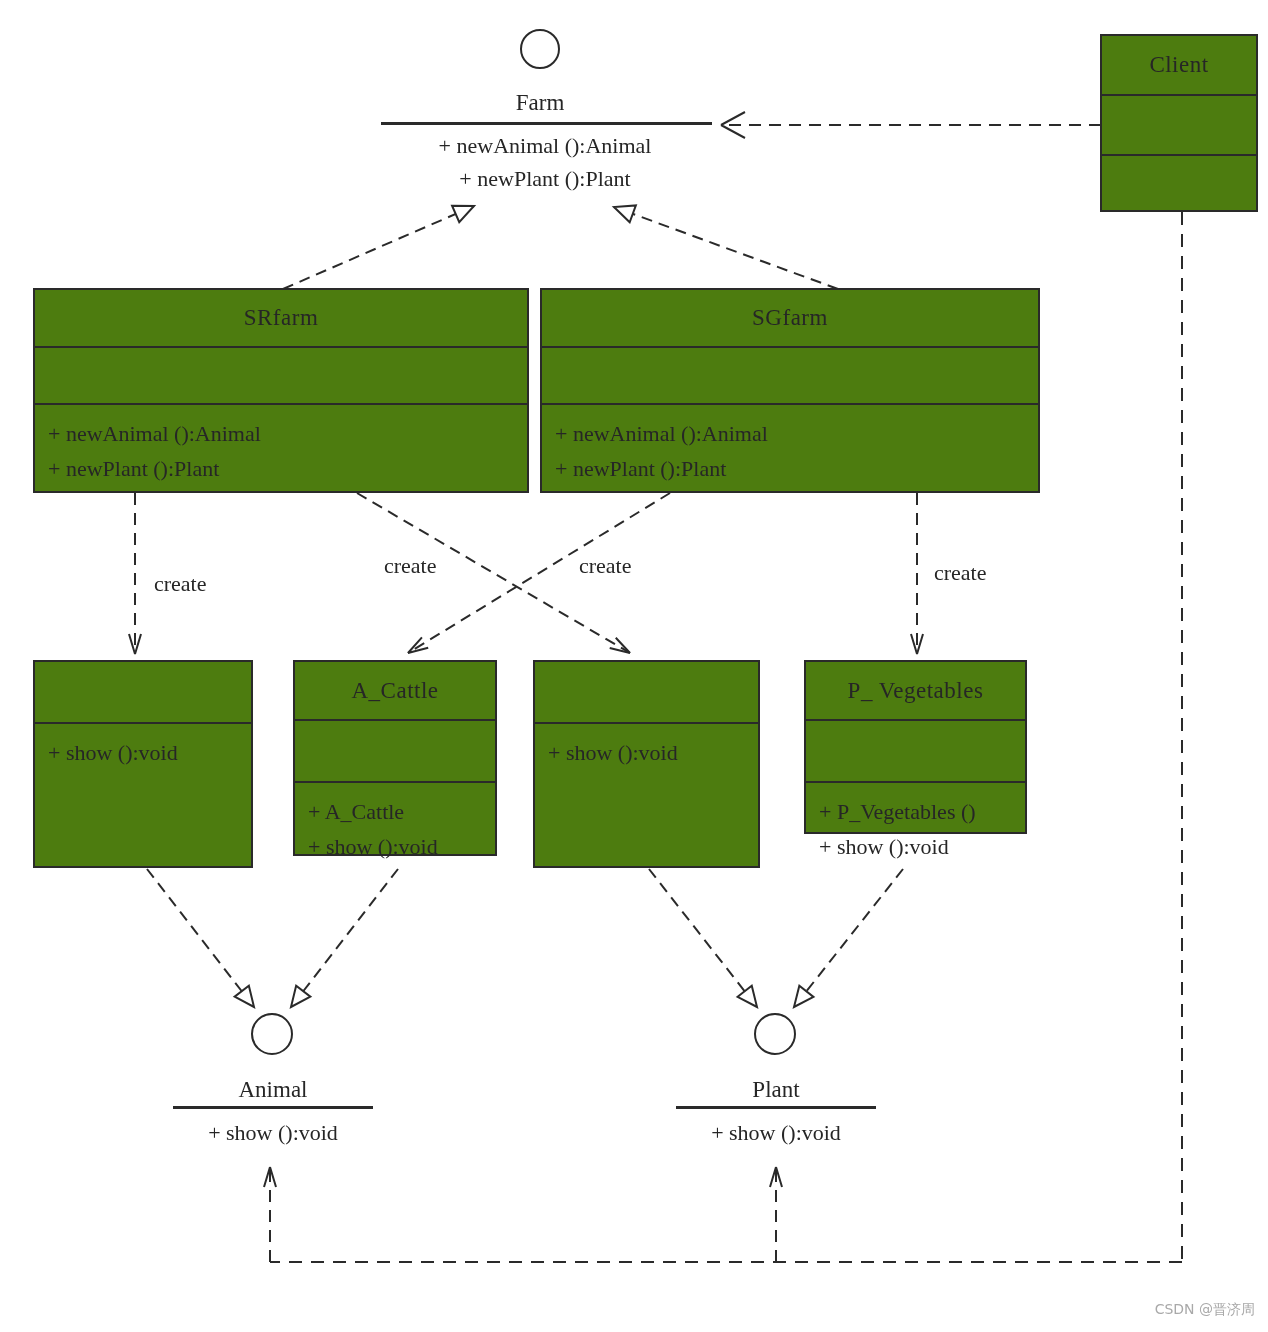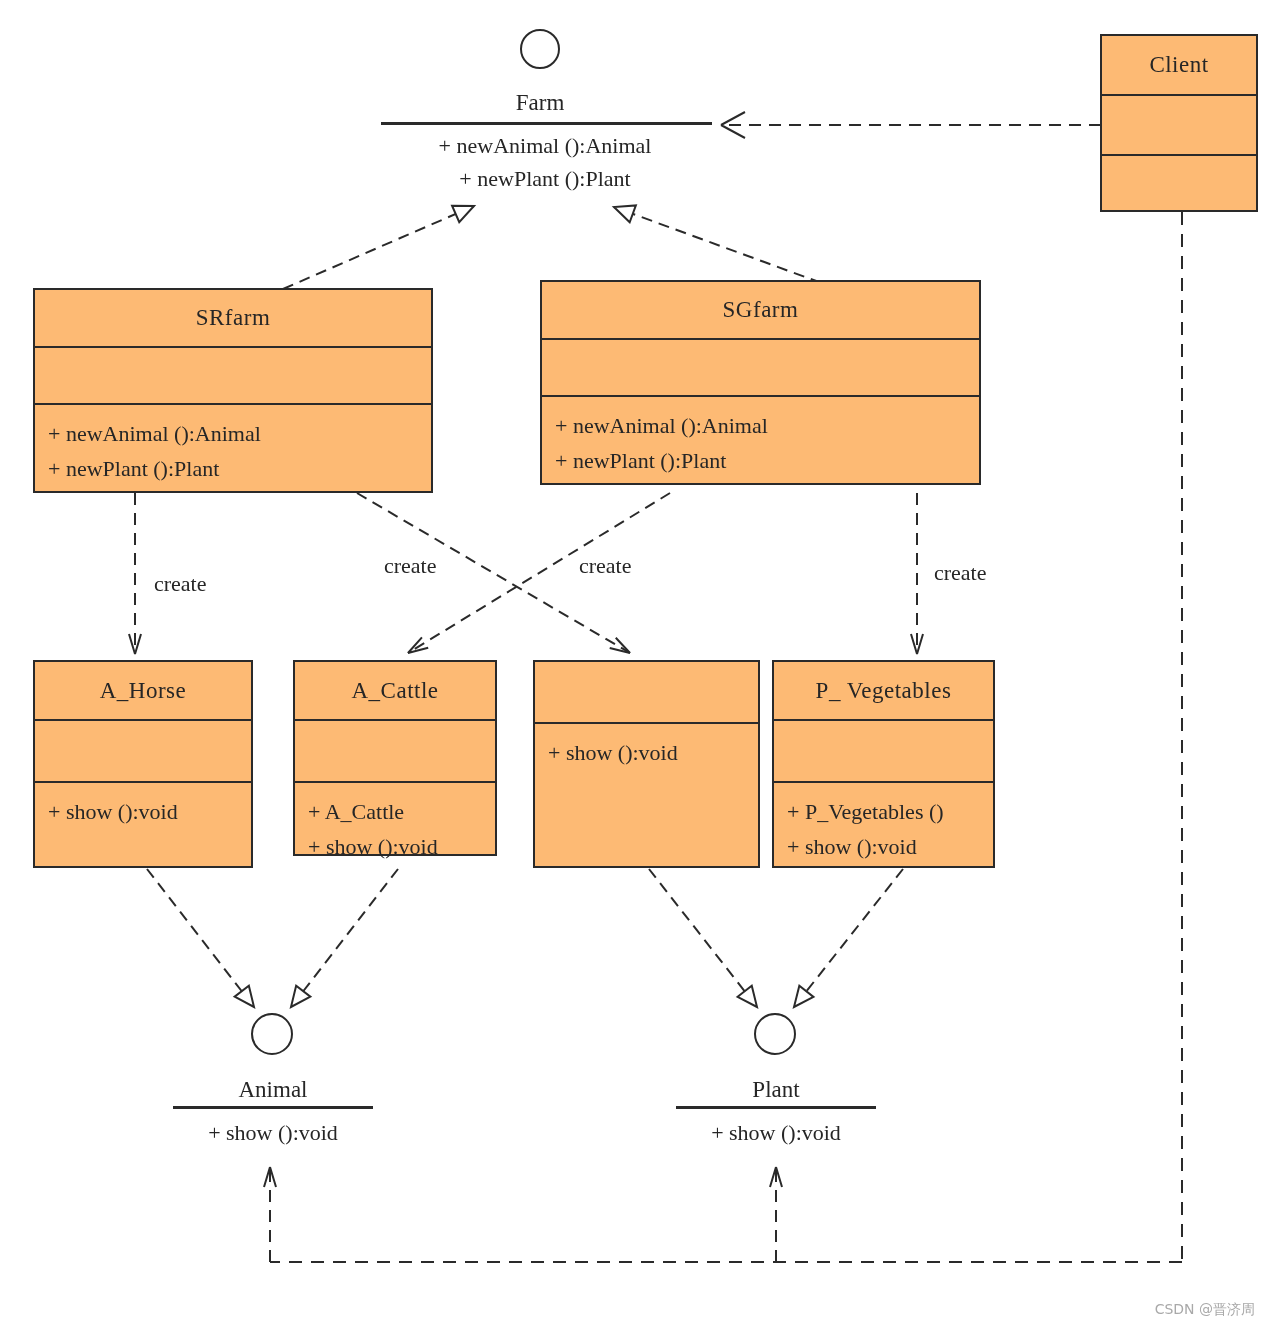--- a/index.html
+++ b/index.html
@@ -2,21 +2,21 @@
 <html><head>
 <meta charset="utf-8">
 <style>
   html,body{margin:0;padding:0;background:#ffffff;}
   #stage{
     position:relative;width:1268px;height:1332px;background:#ffffff;
     font-family:"Liberation Serif","DejaVu Serif",serif;color:#262626;overflow:hidden;
   }
   #edges{position:absolute;left:0;top:0;z-index:0;}
   .cbox{
-    position:absolute;background:#fdba74;border:2px solid #2a2a2a;
+    position:absolute;background:#4d7c0f;border:2px solid #2a2a2a;
     box-sizing:border-box;z-index:1;
   }
   .cbox-title{
     border-bottom:2px solid #2a2a2a;display:flex;align-items:center;justify-content:center;
     font-size:23px;letter-spacing:0.5px;
   }
   .cbox-attrs{border-bottom:2px solid #2a2a2a;}
   .cbox-ops{padding:11px 4px 0 13px;font-size:22px;line-height:35px;white-space:nowrap;}
   .iface-circle{
     position:absolute;border:2.5px solid #2a2a2a;border-radius:50%;
@@ -79,45 +79,44 @@
   <div class="iface-rule" style="left:381px;top:122px;width:331px"></div>
   <div class="iface-op" style="left:375px;top:133px;width:340px">+ newAnimal ():Animal</div>
   <div class="iface-op" style="left:375px;top:166px;width:340px">+ newPlant ():Plant</div>
 
   <div class="cbox" style="left:1100px;top:34px;width:158px;height:178px">
     <div class="cbox-title" style="height:58px">Client</div>
     <div class="cbox-attrs" style="height:58px"></div>
     <div class="cbox-ops"></div>
   </div>
 
-  <div class="cbox" style="left:33px;top:288px;width:400px;height:205px">
+  <div class="cbox" style="left:33px;top:288px;width:496px;height:205px">
     <div class="cbox-title" style="height:56px">SRfarm</div>
     <div class="cbox-attrs" style="height:55px"></div>
     <div class="cbox-ops">
       <div>+ newAnimal ():Animal</div>
       <div>+ newPlant ():Plant</div>
     </div>
   </div>
 
-  <div class="cbox" style="left:540px;top:280px;width:441px;height:205px">
+  <div class="cbox" style="left:540px;top:288px;width:500px;height:205px">
     <div class="cbox-title" style="height:56px">SGfarm</div>
     <div class="cbox-attrs" style="height:55px"></div>
     <div class="cbox-ops">
       <div>+ newAnimal ():Animal</div>
       <div>+ newPlant ():Plant</div>
     </div>
   </div>
 
   <div class="edge-label" style="left:154px;top:571px">create</div>
   <div class="edge-label" style="left:384px;top:553px">create</div>
   <div class="edge-label" style="left:579px;top:553px">create</div>
   <div class="edge-label" style="left:934px;top:560px">create</div>
 
   <div class="cbox" style="left:33px;top:660px;width:220px;height:208px">
-    <div class="cbox-title" style="height:57px">A_Horse</div>
     <div class="cbox-attrs" style="height:60px"></div>
     <div class="cbox-ops">
       <div>+ show ():void</div>
     </div>
   </div>
 
   <div class="cbox" style="left:293px;top:660px;width:204px;height:196px">
     <div class="cbox-title" style="height:57px">A_Cattle</div>
     <div class="cbox-attrs" style="height:60px"></div>
     <div class="cbox-ops">
@@ -126,21 +125,21 @@
     </div>
   </div>
 
   <div class="cbox" style="left:533px;top:660px;width:227px;height:208px">
     <div class="cbox-attrs" style="height:60px"></div>
     <div class="cbox-ops">
       <div>+ show ():void</div>
     </div>
   </div>
 
-  <div class="cbox" style="left:772px;top:660px;width:223px;height:208px">
+  <div class="cbox" style="left:804px;top:660px;width:223px;height:174px">
     <div class="cbox-title" style="height:57px">P_ Vegetables</div>
     <div class="cbox-attrs" style="height:60px"></div>
     <div class="cbox-ops">
       <div>+ P_Vegetables ()</div>
       <div>+ show ():void</div>
     </div>
   </div>
 
   <div class="iface-circle" style="left:251px;top:1013px;width:42px;height:42px"></div>
   <div class="iface-name" style="left:173px;top:1077px;width:200px">Animal</div>

